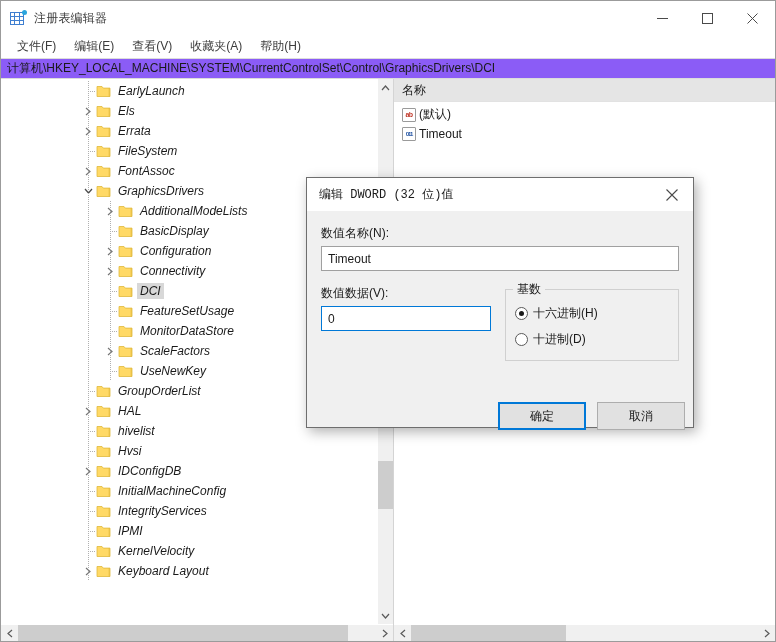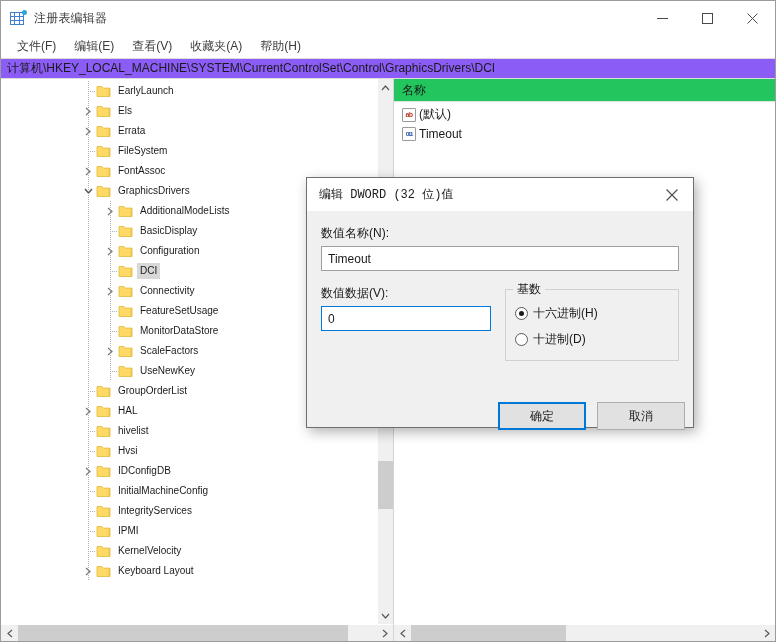--- a/index.html
+++ b/index.html
@@ -116,23 +116,24 @@
     left: 0; top: 0; right: 16px;
     padding-top: 2px;
   }
   .trow {
     height: 20px;
     display: flex; align-items: center;
     position: relative;
     white-space: nowrap;
   }
   .trow .lbl {
-    font-size: 10px; color: #1a1a1a;
+    font-size: 12px; color: #1a1a1a;
     padding: 1px 3px 1px 3px;
     line-height: 14px;
+    font-style: italic;
   }
   .trow.sel .lbl { background: #d8d8d8; }
   .exp {
     width: 16px; height: 16px;
     display: flex; align-items: center; justify-content: center;
     flex: 0 0 auto;
   }
   .exp svg { display: block; }
   .folder {
     width: 16px; height: 14px;
@@ -196,21 +197,21 @@
   
   #valuepane {
     flex: 1 1 auto;
     background: #ffffff;
     display: flex; flex-direction: column;
     min-width: 0;
     position: relative;
   }
   #valhdr {
     height: 23px; min-height: 23px;
-    background: #22c55e;
+    background: #e5e5e5;
     border-bottom: 1px solid #e2e2e2;
     display: flex; align-items: center;
   }
   .vcol {
     font-size: 12px; color: #1a1a1a;
     padding-left: 8px;
     height: 23px; display: flex; align-items: center;
   }
   .vcol.name { width: 120px; }
   #vallist { flex: 1 1 auto; padding-top: 3px; position: relative; }
@@ -520,50 +521,50 @@
                 <svg width="8" height="9" viewBox="0 0 8 9">
                   <path d="M2 1 L6 4.5 L2 8" fill="none" stroke="#767676" stroke-width="1.2"></path>
                 </svg>
               </div>
               <div class="folder"><svg width="16" height="14" viewBox="0 0 16 14">
                   <path d="M1 2.5 h5 l1.3 1.6 h6.7 v8.4 h-13 z" fill="#ffd966" stroke="#e0b93c" stroke-width="0.8"></path>
                   <path d="M13.2 4.1 v8.4" stroke="#e0b93c" stroke-width="0.8" fill="none"></path>
                 </svg></div>
               <span class="lbl">Configuration</span>
             </div>
+            <div class="trow">
+              <div class="guides">
+                <div class="guide" style="left:87px"></div>
+                <div class="guide" style="left:109px"></div>
+              </div>
+              <div style="width: 101px; flex: 0 0 auto;"></div>
+              <div class="exp">
+                <svg width="8" height="9" viewBox="0 0 8 9">
+                  <path d="M2 1 L6 4.5 L2 8" fill="none" stroke="#767676" stroke-width="1.2"></path>
+                </svg>
+              </div>
+              <div class="folder"><svg width="16" height="14" viewBox="0 0 16 14">
+                  <path d="M1 2.5 h5 l1.3 1.6 h6.7 v8.4 h-13 z" fill="#ffd966" stroke="#e0b93c" stroke-width="0.8"></path>
+                  <path d="M13.2 4.1 v8.4" stroke="#e0b93c" stroke-width="0.8" fill="none"></path>
+                </svg></div>
+              <span class="lbl">Connectivity</span>
+            </div>
             <div class="trow sel">
               <div class="guides">
                 <div class="guide" style="left:87px"></div>
                 <div class="guide" style="left:109px"></div>
                 <div class="stub" style="left:109px;width:8px"></div>
               </div>
               <div style="width: 101px; flex: 0 0 auto;"></div>
               <div class="exp"></div>
               <div class="folder"><svg width="16" height="14" viewBox="0 0 16 14">
                   <path d="M1 2.5 h5 l1.3 1.6 h6.7 v8.4 h-13 z" fill="#ffd966" stroke="#e0b93c" stroke-width="0.8"></path>
                   <path d="M13.2 4.1 v8.4" stroke="#e0b93c" stroke-width="0.8" fill="none"></path>
                 </svg></div>
               <span class="lbl">DCI</span>
-            </div>
-            <div class="trow">
-              <div class="guides">
-                <div class="guide" style="left:87px"></div>
-                <div class="guide" style="left:109px"></div>
-              </div>
-              <div style="width: 101px; flex: 0 0 auto;"></div>
-              <div class="exp">
-                <svg width="8" height="9" viewBox="0 0 8 9">
-                  <path d="M2 1 L6 4.5 L2 8" fill="none" stroke="#767676" stroke-width="1.2"></path>
-                </svg>
-              </div>
-              <div class="folder"><svg width="16" height="14" viewBox="0 0 16 14">
-                  <path d="M1 2.5 h5 l1.3 1.6 h6.7 v8.4 h-13 z" fill="#ffd966" stroke="#e0b93c" stroke-width="0.8"></path>
-                  <path d="M13.2 4.1 v8.4" stroke="#e0b93c" stroke-width="0.8" fill="none"></path>
-                </svg></div>
-              <span class="lbl">Connectivity</span>
             </div>
             <div class="trow">
               <div class="guides">
                 <div class="guide" style="left:87px"></div>
                 <div class="guide" style="left:109px"></div>
                 <div class="stub" style="left:109px;width:8px"></div>
               </div>
               <div style="width: 101px; flex: 0 0 auto;"></div>
               <div class="exp"></div>
               <div class="folder"><svg width="16" height="14" viewBox="0 0 16 14">

